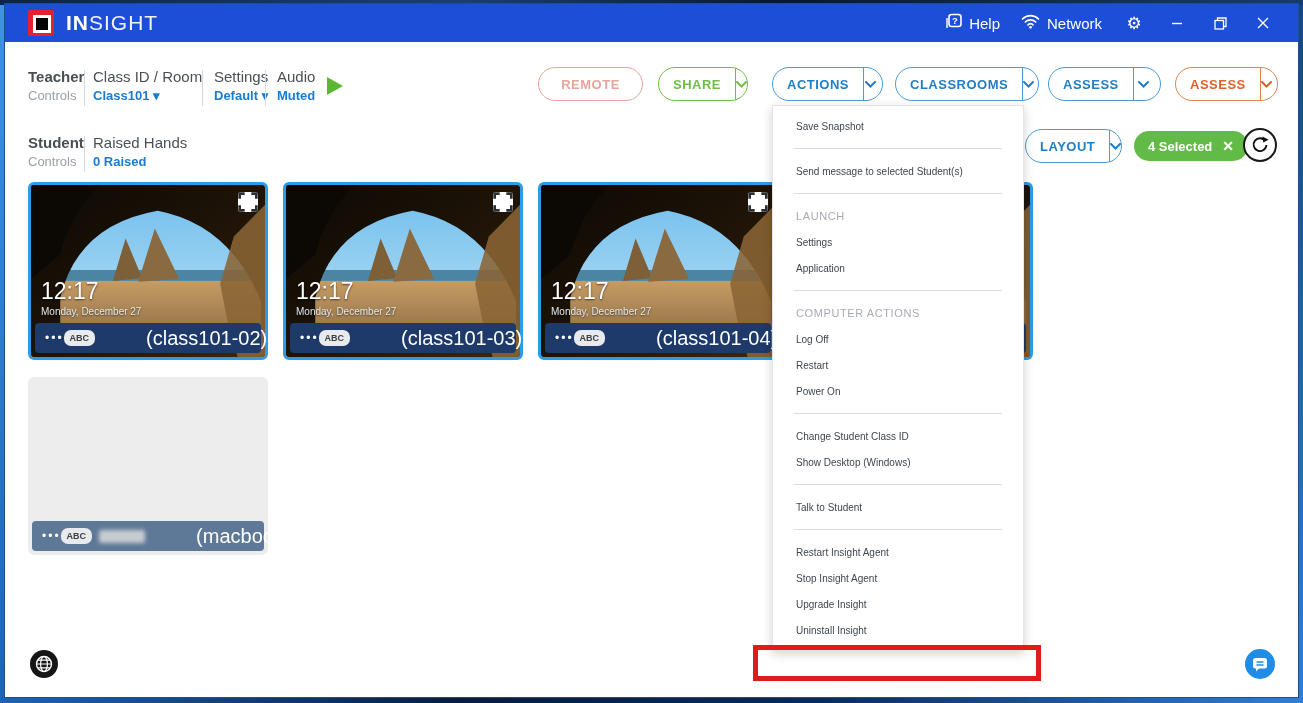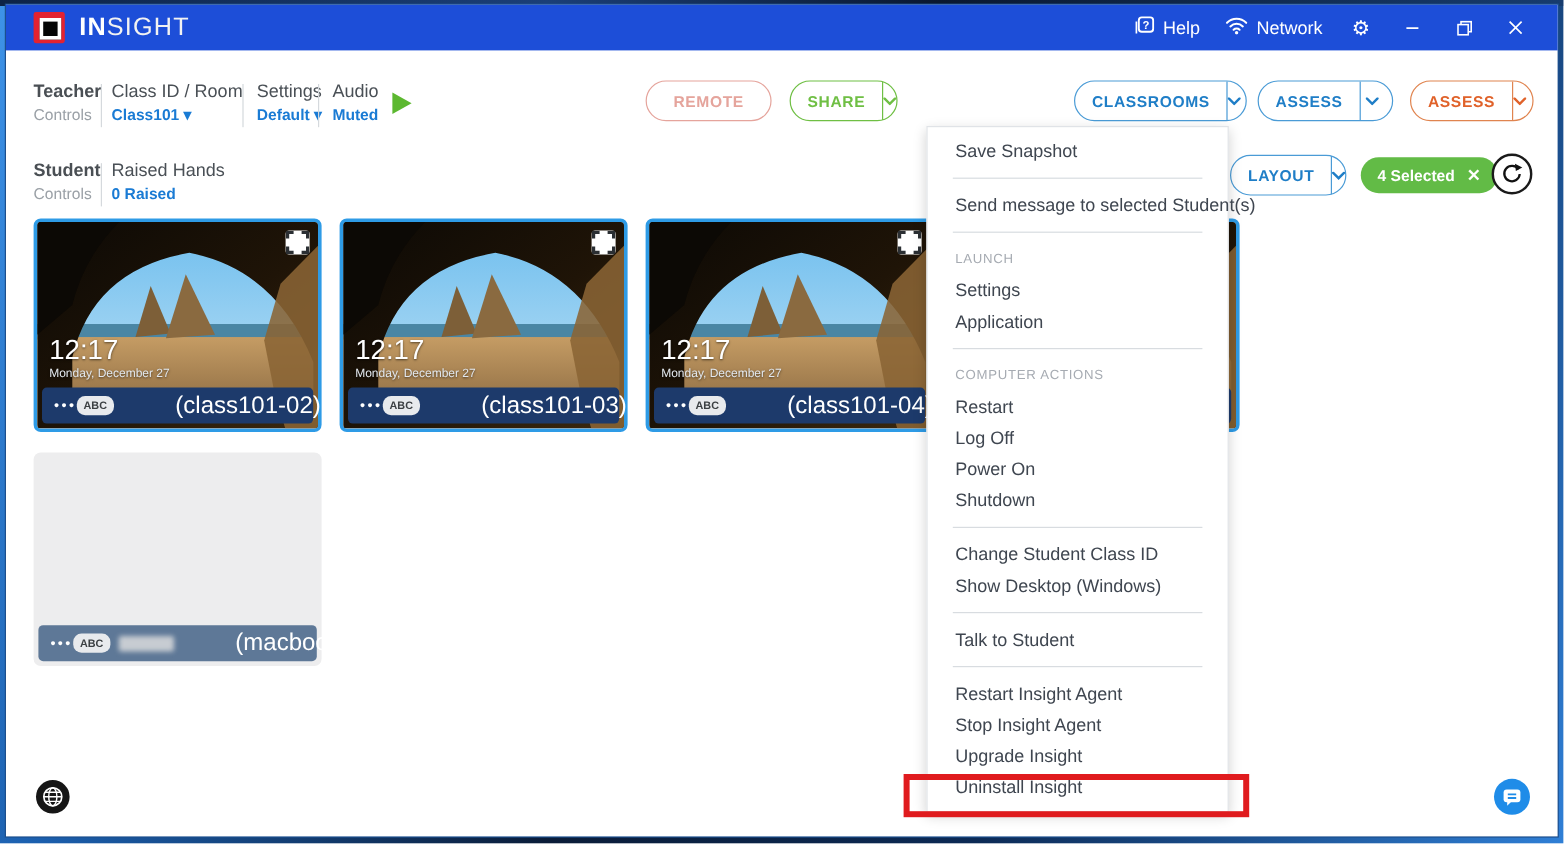--- a/index.html
+++ b/index.html
@@ -63,21 +63,21 @@
     display:flex;align-items:center;padding:0 10px;color:#fff;box-sizing:border-box;}
   .tbar.slate{background:#5e7897;}
   .dots{font-size:12px;letter-spacing:2px;color:#fff;cursor:pointer;}
   .tright{margin-left:auto;display:flex;align-items:center;gap:7px;}
   .abc{background:#e8eaed;color:#3c4043;font-size:9px;font-weight:bold;border-radius:7px;padding:3px 6px;}
   .nm{font-size:20px;color:#fff;white-space:nowrap;margin-left:44px;}
   .redact{width:46px;height:13px;background:#c7ccd2;filter:blur(2px);border-radius:2px;}
   
   #menu{position:absolute;left:767px;top:101px;width:252px;background:#fff;border:1px solid #e0e3e7;
     box-shadow:0 3px 10px rgba(0,0,0,.18);z-index:5;padding:7px 0;box-sizing:border-box;}
-  .mi{height:26px;display:flex;align-items:center;padding:0 23px;font-size:15px;color:#3f4650;cursor:pointer;white-space:nowrap;}
+  .mi{height:26px;display:flex;align-items:center;padding:0 23px;font-size:10px;color:#3f4650;cursor:pointer;white-space:nowrap;}
   .mh{height:26px;display:flex;align-items:center;padding:0 23px;font-size:11px;color:#a6abb2;letter-spacing:.6px;}
   .msep{height:1px;background:#d8dce0;margin:9px 21px;}
   
   #redbox{position:absolute;left:748px;top:641px;width:288px;height:36px;border:5px solid #e01b1e;z-index:6;box-sizing:border-box;pointer-events:none;}
   
   #globe{position:absolute;left:24px;top:645px;width:30px;height:30px;cursor:pointer;}
   #chat{position:absolute;left:1240px;top:645px;width:30px;height:30px;border-radius:50%;background:#1f8ce8;
     display:flex;align-items:center;justify-content:center;cursor:pointer;}
 </style>
 </head>
@@ -154,20 +154,28 @@
       <div class="l1 norm">Audio</div>
       <div class="val"><span>Muted</span></div>
     </div>
     <div class="play" style="left:322px;top:73px;"></div>
 
     <div class="pill red" style="left:533px;top:63px;width:105px;">
       <span class="lab">REMOTE</span>
     </div>
     <div class="pill green" style="left:653px;top:63px;width:90px;">
       <span class="lab">SHARE</span>
+      <span class="chev">
+          <svg width="11" height="7" viewBox="0 0 11 7">
+            <path d="M1,1 L5.5,5.5 L10,1" fill="none" stroke="currentColor" stroke-width="2" stroke-linecap="round"></path>
+          </svg>
+        </span>
+    </div>
+    <div class="pill blue" style="left:767px;top:63px;width:111px;">
+      <span class="lab">ACTIONS</span>
       <span class="chev">
           <svg width="11" height="7" viewBox="0 0 11 7">
             <path d="M1,1 L5.5,5.5 L10,1" fill="none" stroke="currentColor" stroke-width="2" stroke-linecap="round"></path>
           </svg>
         </span>
     </div>
     <div class="pill blue" style="left:890px;top:63px;width:144px;">
       <span class="lab">CLASSROOMS</span>
       <span class="chev">
           <svg width="11" height="7" viewBox="0 0 11 7">
@@ -417,24 +425,23 @@
     <div id="menu">
         <div class="mi">Save Snapshot</div>
         <div class="msep"></div>
         <div class="mi">Send message to selected Student(s)</div>
         <div class="msep"></div>
         <div class="mh">LAUNCH</div>
         <div class="mi">Settings</div>
         <div class="mi">Application</div>
         <div class="msep"></div>
         <div class="mh">COMPUTER ACTIONS</div>
+        <div class="mi">Log Off</div>
         <div class="mi">Restart</div>
-        <div class="mi">Log Off</div>
         <div class="mi">Power On</div>
-        <div class="mi">Shutdown</div>
         <div class="msep"></div>
         <div class="mi">Change Student Class ID</div>
         <div class="mi">Show Desktop (Windows)</div>
         <div class="msep"></div>
         <div class="mi">Talk to Student</div>
         <div class="msep"></div>
         <div class="mi">Restart Insight Agent</div>
         <div class="mi">Stop Insight Agent</div>
         <div class="mi">Upgrade Insight</div>
         <div class="mi">Uninstall Insight</div>

